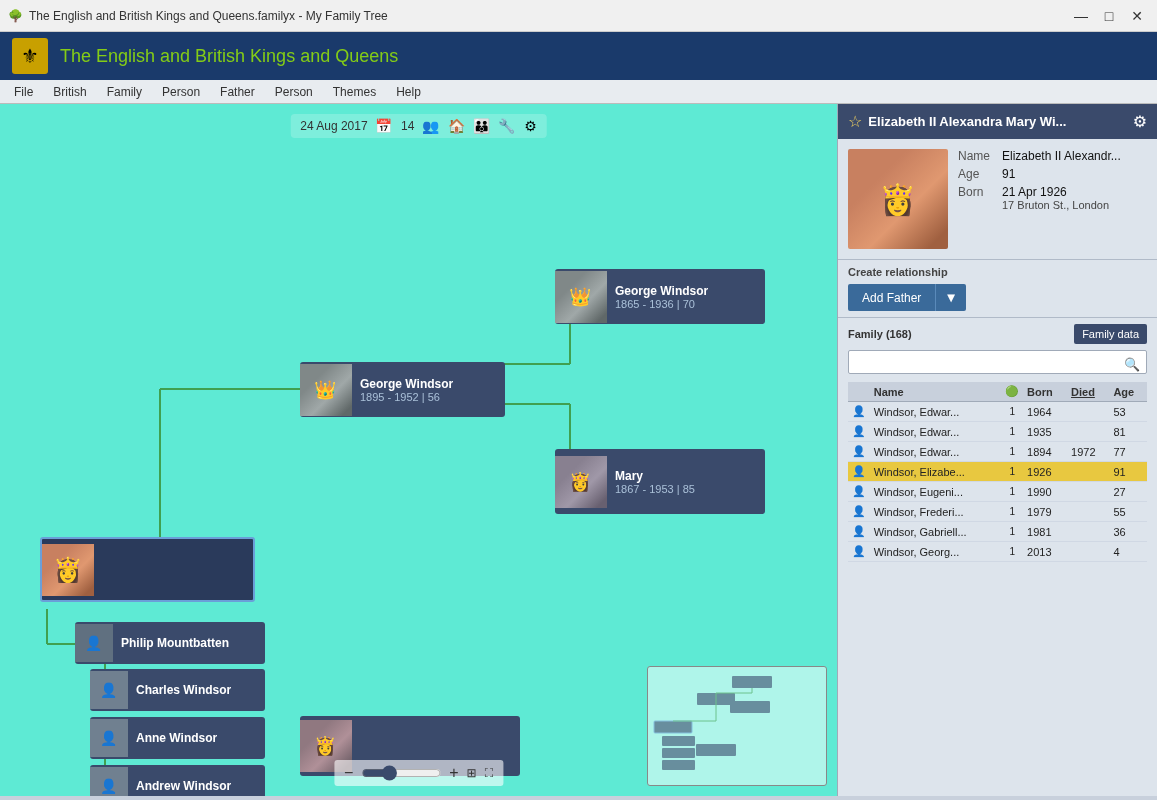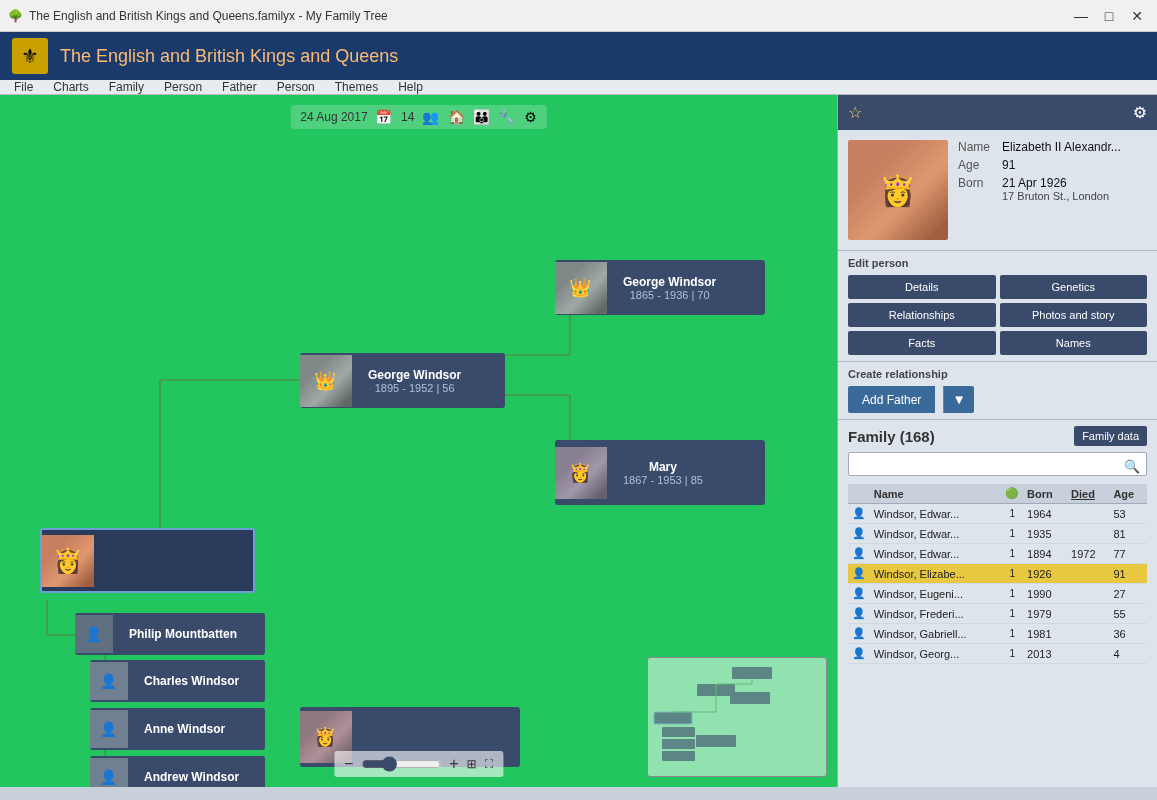--- a/index.html
+++ b/index.html
@@ -22,40 +22,40 @@
     
     #appheader {
       background: #1a3a6b;
       height: 48px;
       display: flex;
       align-items: center;
       padding: 0 12px;
       gap: 12px;
     }
     #appheader .logo { width: 36px; height: 36px; background: #c8a000; border-radius: 3px; display: flex; align-items: center; justify-content: center; font-size: 20px; }
-    #appheader .title { color: #fdba74; font-size: 18px; font-weight: 300; text-align: right; }
+    #appheader .title { color: #84cc16; font-size: 18px; font-weight: 300; text-align: right; }
 
     
     #menubar {
       background: #e8ecf0;
-      height: 15px;
+      height: 24px;
       display: flex;
       align-items: center;
       padding: 0 4px;
       border-bottom: 1px solid #bbb;
     }
     .menu-item { padding: 4px 10px; font-size: 12px; color: #333; cursor: pointer; border-radius: 2px; }
 
     
     #main { display: flex; height: calc(800px - 32px - 48px - 28px); }
 
     
     #tree-area {
       flex: 1;
-      background: #22c55e;
+      background: #5eead4;
       position: relative;
       overflow: hidden;
     }
 
     
     #toolbar {
       position: absolute;
       top: 10px;
       left: 50%;
       transform: translateX(-50%);
@@ -95,21 +95,21 @@
     .node-photo-sm {
       width: 38px;
       height: 38px;
       background: #6a7a8b;
       flex-shrink: 0;
       display: flex;
       align-items: center; justify-content: center;
       font-size: 16px;
       overflow: hidden;
     }
-    .node-info { padding: 4px 16px; text-align: center; }
+    .node-info { padding: 4px 8px; }
     .node-name { font-size: 12px; font-weight: 600; }
     .node-dates { font-size: 11px; color: #aac0d8; }
 
     
     #connectors { position: absolute; top: 0; left: 0; width: 100%; height: 100%; pointer-events: none; }
 
     
     #right-panel {
       width: 320px;
       background: #dde4ec;
@@ -170,21 +170,21 @@
       cursor: pointer;
       border-radius: 2px;
       text-align: center;
     }
 
     #relationship-section {
       padding: 6px 10px;
       border-top: 1px solid #b0bac8;
     }
 
-    .add-father-group { display: flex; gap: 8px; }
+    .add-father-group { display: flex; gap: 0; }
     .add-father-btn {
       background: #3a6a9a;
       color: white;
       border: none;
       padding: 6px 14px;
       font-size: 12px;
       cursor: pointer;
       border-radius: 2px 0 0 2px;
     }
     .add-father-dropdown {
@@ -199,21 +199,21 @@
 
     #family-section {
       padding: 6px 10px;
       border-top: 1px solid #b0bac8;
       flex: 1;
       display: flex;
       flex-direction: column;
       overflow: hidden;
     }
     .family-header { display: flex; justify-content: space-between; align-items: center; margin-bottom: 6px; }
-    .family-title { font-size: 15px; color: #333; font-weight: 600; }
+    .family-title { font-size: 11px; color: #333; font-weight: 600; }
     .family-data-btn {
       background: #3a4a6b;
       color: white;
       border: none;
       padding: 4px 8px;
       font-size: 11px;
       cursor: pointer;
       border-radius: 2px;
     }
 
@@ -332,21 +332,21 @@
   </div>
 </div>
 
 <div id="appheader">
   <div class="logo">⚜</div>
   <span class="title">The English and British Kings and Queens</span>
 </div>
 
 <div id="menubar">
   <span class="menu-item">File</span>
-  <span class="menu-item">Charts</span>
+  <span class="menu-item">British</span>
   <span class="menu-item">Family</span>
   <span class="menu-item">Person</span>
   <span class="menu-item">Father</span>
   <span class="menu-item">Person</span>
   <span class="menu-item">Themes</span>
   <span class="menu-item">Help</span>
 </div>
 
 <div id="main">
 
@@ -491,20 +491,21 @@
       <button class="zoom-btn" style="font-size:12px;">⊞</button>
       <button class="zoom-btn" style="font-size:12px;">⛶</button>
     </div>
 
   </div>
 
   <div id="right-panel">
 
     <div id="panel-header">
       <span class="star">☆</span>
+      <span class="title">Elizabeth II Alexandra Mary Wi...</span>
       <span class="gear">⚙</span>
     </div>
 
     <div id="person-summary">
       <div class="summary-photo">
         <div class="queen-photo">👸</div>
       </div>
       <div class="summary-info">
         <div class="summary-row">
           <span class="summary-label">Name</span>
@@ -517,31 +518,20 @@
         <div class="summary-row">
           <span class="summary-label">Born</span>
           <div>
             <div class="summary-value">21 Apr 1926</div>
             <div class="summary-value" style="font-size:11px;color:#444;">17 Bruton St., London</div>
           </div>
         </div>
       </div>
     </div>
 
-    <div id="edit-section">
-      <div class="section-title">Edit person</div>
-      <div class="btn-grid">
-        <button class="edit-btn">Details</button>
-        <button class="edit-btn">Genetics</button>
-        <button class="edit-btn">Relationships</button>
-        <button class="edit-btn">Photos and story</button>
-        <button class="edit-btn">Facts</button>
-        <button class="edit-btn">Names</button>
-      </div>
-    </div>
 
     <div id="relationship-section">
       <div class="section-title">Create relationship</div>
       <div class="add-father-group">
         <button class="add-father-btn">Add Father</button>
         <button class="add-father-dropdown">▼</button>
       </div>
     </div>
 
     <div id="family-section">

